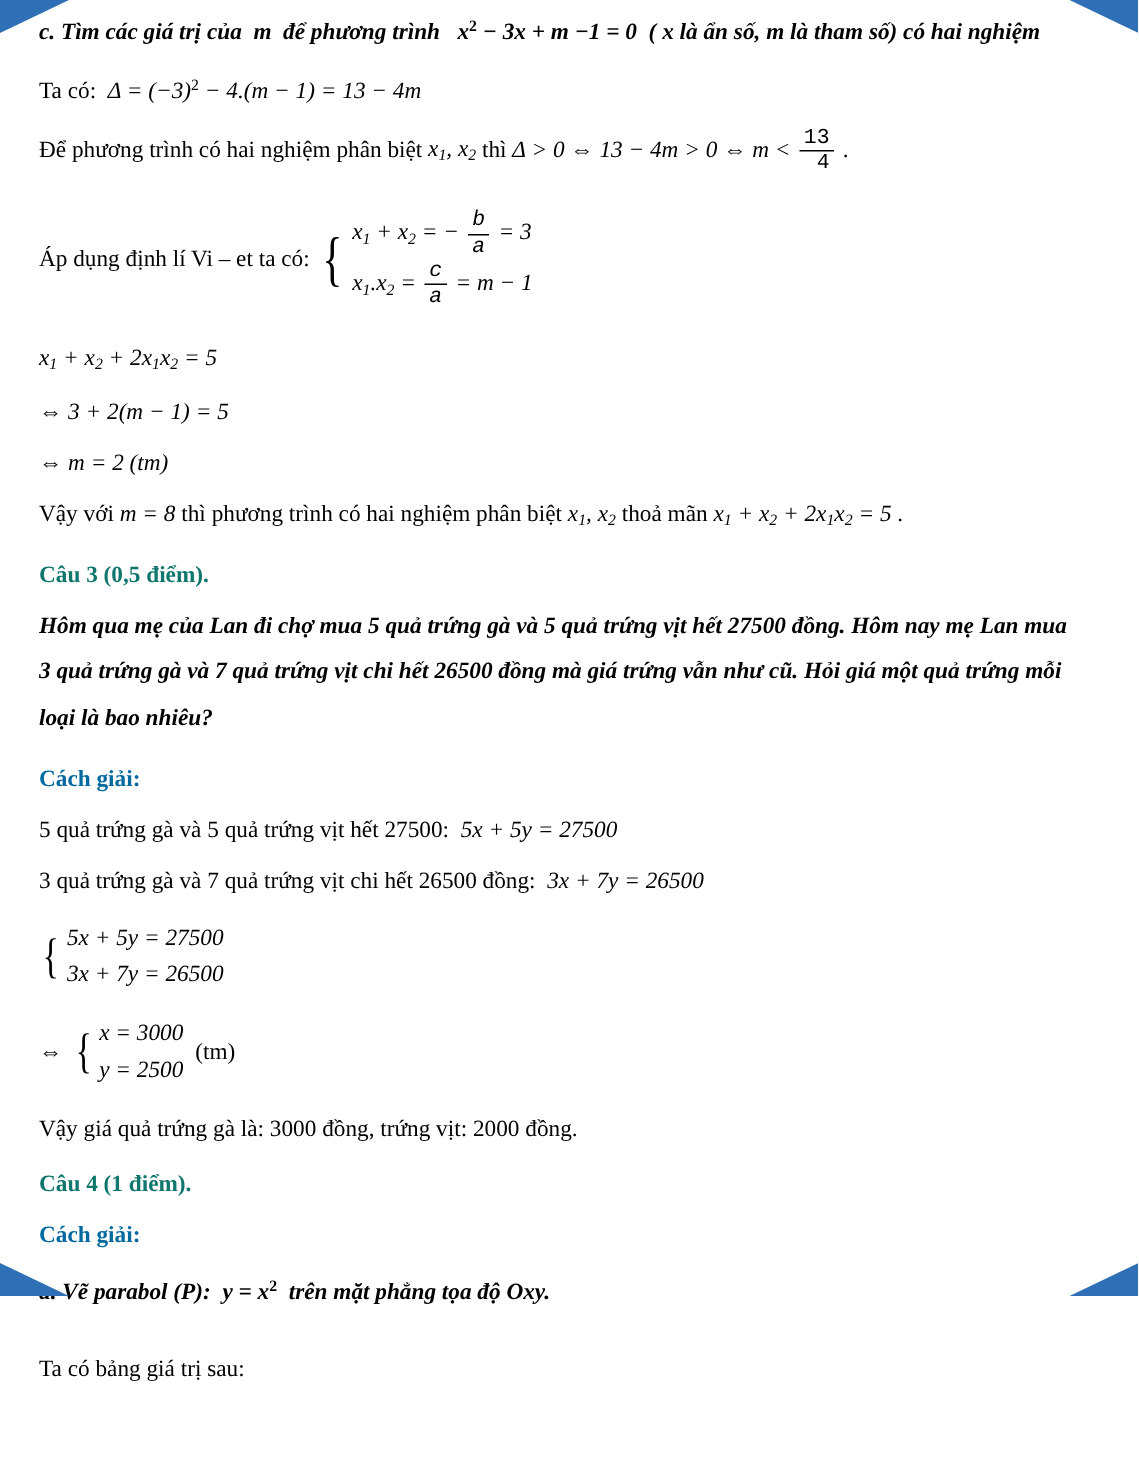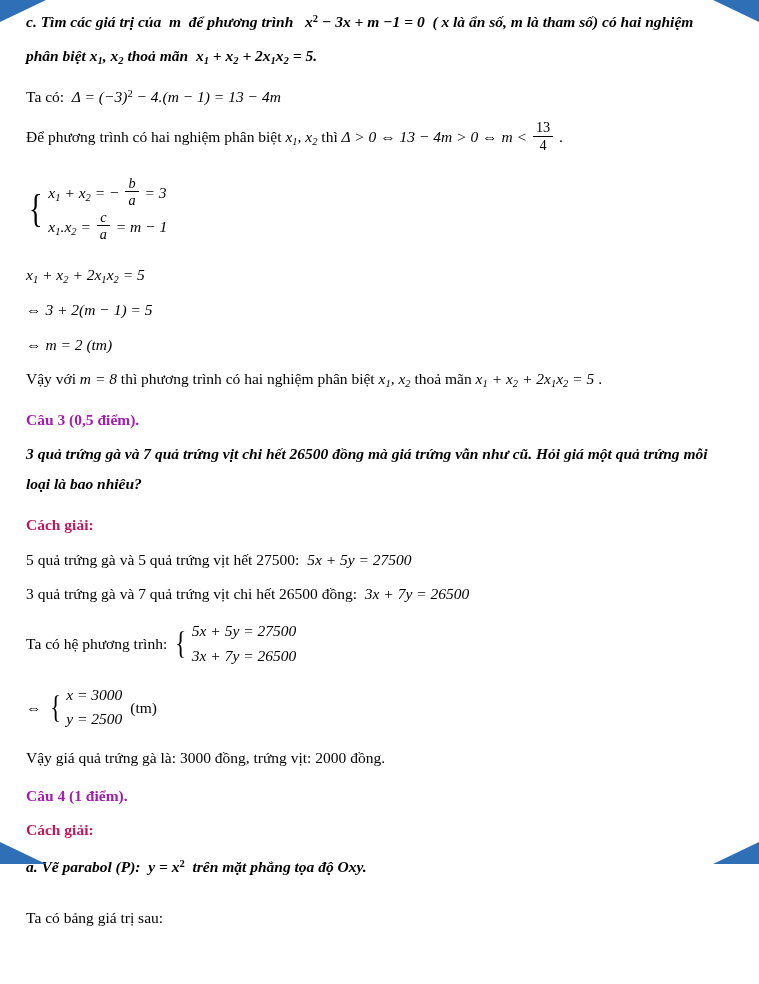--- a/index.html
+++ b/index.html
@@ -50,46 +50,47 @@
     width: 46px; height: 22px;
   }
 
   .line {
     font-size: 15.5px;
     line-height: 1.5;
     margin: 0 0 11px 0;
   }
   .bold { font-weight: bold; }
   .bi { font-weight: bold; font-style: italic; }
-  .red { color: #a21caf; }
-  .blue { color: #be185d; }
+  .red { color: #0f766e; }
+  .blue { color: #0369a1; }
   .mth {
     font-family: "Liberation Serif", "DejaVu Serif", serif;
     font-style: italic;
   }
   .up { font-style: normal; }
   sub {
     font-size: 0.68em;
     vertical-align: -0.28em;
     font-style: italic;
   }
   sup {
     font-size: 0.68em;
     vertical-align: 0.48em;
     font-style: normal;
   }
 
   
   .frac {
     display: inline-block;
     vertical-align: -0.55em;
-    text-align: center;
+    text-align: right;
     font-size: 0.92em;
     line-height: 1.15;
     margin: 0 2px;
+    font-family: Liberation Mono, monospace;
   }
   .frac .num { display: block; padding: 0 3px; }
   .frac .den { display: block; border-top: 1px solid #000; padding: 0 3px; }
 
   
   .sys {
     display: inline-flex;
     align-items: center;
     vertical-align: middle;
   }
@@ -125,40 +126,38 @@
   <div class="corner bl"></div>
   <div class="corner br"></div>
 
   <p class="line bi">
     <span>c. Tìm các giá trị của</span>
     <span class="mth">&nbsp;m&nbsp;</span>
     <span>để phương trình</span>
     <span class="mth">&nbsp;&nbsp;x<sup>2</sup> − 3x + m −1 = 0</span>
     <span>&nbsp;( <span class="mth">x</span> là ẩn số, <span class="mth">m</span> là tham số) có hai nghiệm</span>
   </p>
-  <p class="line bi">
-    phân biệt <span class="mth">x<sub>1</sub>, x<sub>2</sub></span> thoả mãn <span class="mth">&nbsp;x<sub>1</sub> + x<sub>2</sub> + 2x<sub>1</sub>x<sub>2</sub> = 5.</span>
-  </p>
 
   <p class="line gap-top">
     <span>Ta có:</span>
     <span class="mth">&nbsp;Δ = (−3)<sup>2</sup> − 4.(m − 1) = 13 − 4m</span>
   </p>
 
   <p class="line">
     Để phương trình có hai nghiệm phân biệt <span class="mth">x<sub>1</sub>, x<sub>2</sub></span> thì
     <span class="mth">Δ &gt; 0 ⇔ 13 − 4m &gt; 0 ⇔ m &lt;</span>
     <span class="frac">
       <span class="num">13</span>
       <span class="den">4</span>
     </span>
     <span>.</span>
   </p>
 
   <div class="line indent-block" style="margin-top:22px;margin-bottom:20px;">
+    <span class="lead">Áp dụng định lí Vi – et ta có:</span>
     <span class="sys">
       <span class="brace">{</span>
       <span class="rows">
         <span class="r mth">
           x<sub>1</sub> + x<sub>2</sub> = −
           <span class="frac"><span class="num">b</span><span class="den">a</span></span>
           = 3
         </span>
         <span class="r mth">
           x<sub>1</sub>.x<sub>2</sub> =
@@ -173,34 +172,34 @@
   <p class="line mth"><span class="up">⇔</span> 3 + 2(m − 1) = 5</p>
   <p class="line mth"><span class="up">⇔</span> m = 2 (tm)</p>
 
   <p class="line">
     Vậy với <span class="mth">m = 8</span> thì phương trình có hai nghiệm phân biệt <span class="mth">x<sub>1</sub>, x<sub>2</sub></span>
     thoả mãn <span class="mth">x<sub>1</sub> + x<sub>2</sub> + 2x<sub>1</sub>x<sub>2</sub> = 5</span> .
   </p>
 
   <p class="line bold red" style="margin-top:16px;">Câu 3 (0,5 điểm).</p>
 
+  <p class="line bi" style="margin-bottom:7px;">Hôm qua mẹ của Lan đi chợ mua 5 quả trứng gà và 5 quả trứng vịt hết 27500 đồng. Hôm nay mẹ Lan mua</p>
   <p class="line bi" style="margin-bottom:7px;">3 quả trứng gà và 7 quả trứng vịt chi hết 26500 đồng mà giá trứng vẫn như cũ. Hỏi giá một quả trứng mỗi</p>
   <p class="line bi">loại là bao nhiêu?</p>
 
   <p class="line bold blue" style="margin-top:18px;">Cách giải:</p>
 
   <p class="line">
     5 quả trứng gà và 5 quả trứng vịt hết 27500: <span class="mth">&nbsp;5x + 5y = 27500</span>
   </p>
   <p class="line">
     3 quả trứng gà và 7 quả trứng vịt chi hết 26500 đồng: <span class="mth">&nbsp;3x + 7y = 26500</span>
   </p>
 
   <div class="line indent-block" style="margin-top:14px;margin-bottom:14px;">
-    <span class="lead">Ta có hệ phương trình:</span>
     <span class="sys small">
       <span class="brace">{</span>
       <span class="rows" style="line-height:1.6;">
         <span class="r mth">5x + 5y = 27500</span>
         <span class="r mth">3x + 7y = 26500</span>
       </span>
     </span>
   </div>
 
   <div class="line indent-block" style="margin-top:14px;margin-bottom:14px;">

